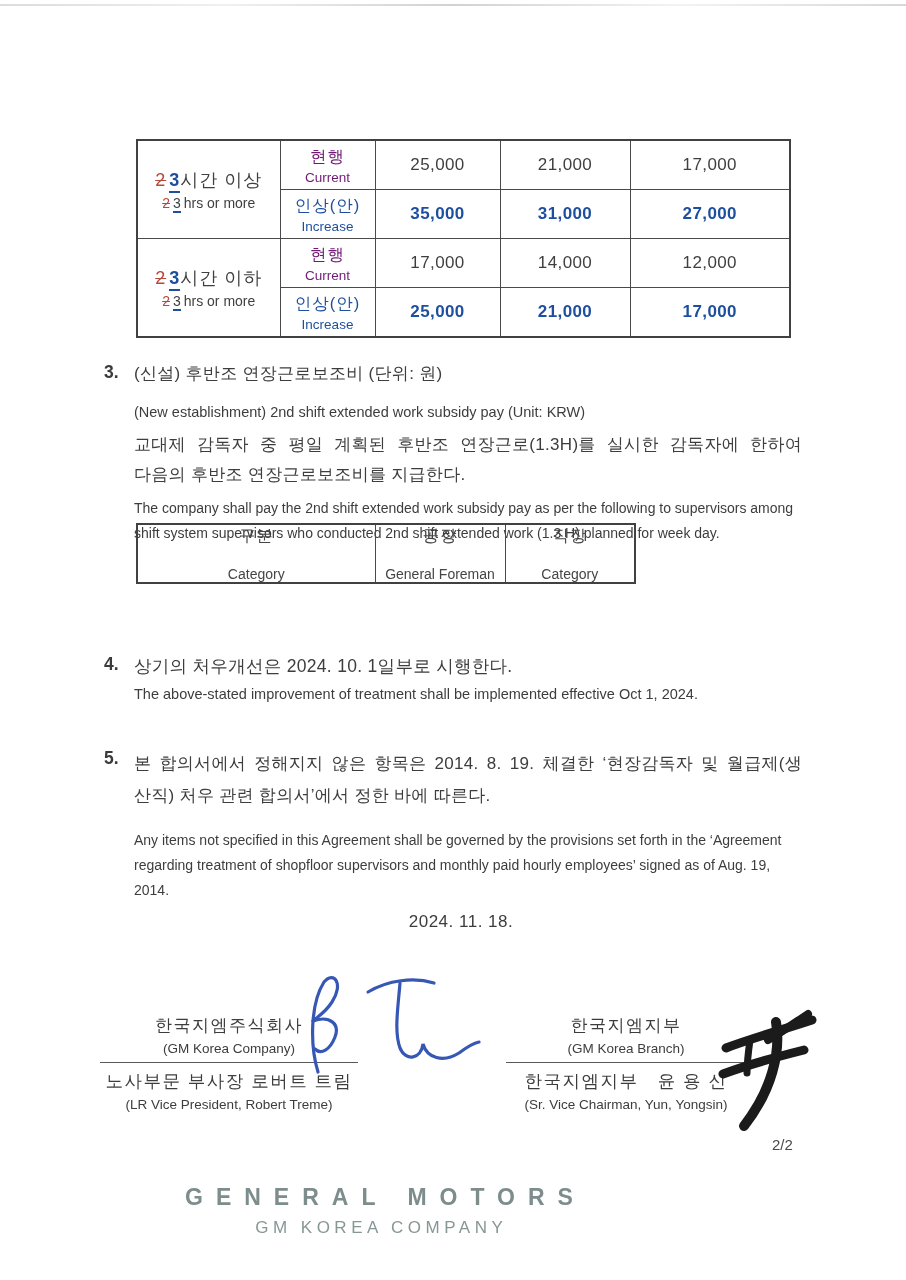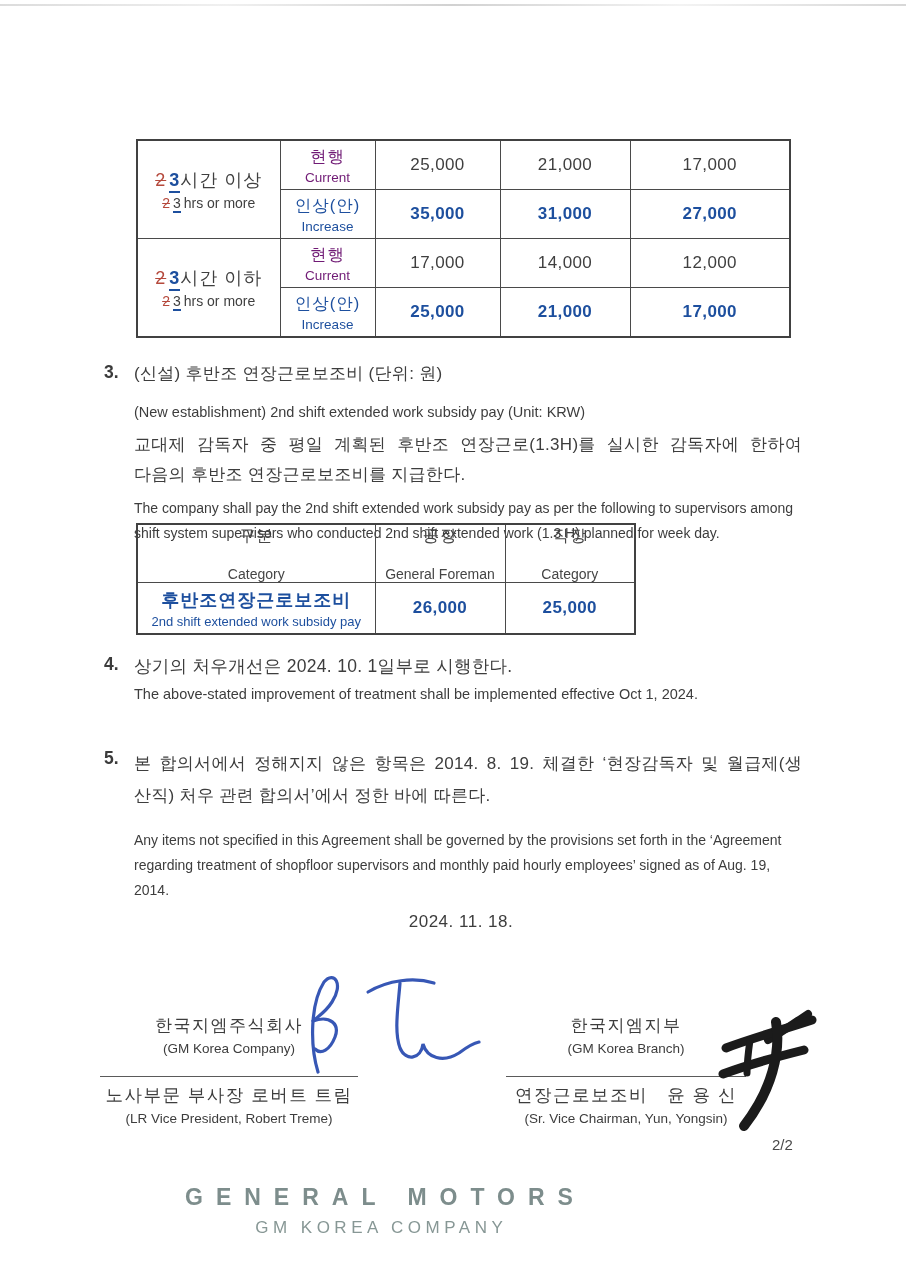--- a/index.html
+++ b/index.html
@@ -44,21 +44,21 @@
   .en-body{font-size:14px;line-height:25px;color:#3d3d3d;}
   .mt4{margin-top:16px;} .mt6{margin-top:6px;} .mt8{margin-top:8px;}
 
   .date-line{position:absolute;left:8px;top:912px;width:906px;text-align:center;
              font-size:17px;letter-spacing:.5px;color:#3d3d3d;}
 
   
   .sig-block{position:absolute;text-align:center;}
   .sig-left{left:100px;top:1014px;width:258px;}
   .sig-right{left:506px;top:1014px;width:240px;}
-  .sig-top{padding-bottom:18px;border-bottom:1.6px solid #5a5a5a;}
+  .sig-top{padding-bottom:4px;border-bottom:1.6px solid #5a5a5a;}
   .sig-bottom{padding-top:6px;}
   .org-ko{font-size:17px;letter-spacing:1.5px;color:#3d3d3d;line-height:24px;}
   .org-en{font-size:13.5px;color:#3d3d3d;line-height:18px;margin-top:2px;}
   .name-ko{font-size:17.5px;letter-spacing:1.5px;color:#3d3d3d;line-height:24px;white-space:pre;}
   .name-en{font-size:13.5px;color:#3d3d3d;line-height:18px;margin-top:3px;}
   .sig-svg{position:absolute;}
   .sig-blue{left:282px;top:970px;}
   .sig-black{left:710px;top:1006px;}
 
   .pagenum{position:absolute;left:772px;top:1136px;font-size:15px;color:#4a4a4a;}
@@ -156,28 +156,20 @@
       </td>
       <td>
         <div class="h-ko">공장</div>
         <div class="h-en">General Foreman</div>
       </td>
       <td>
         <div class="h-ko">직장</div>
         <div class="h-en">Category</div>
       </td>
     </tr>
-    <tr class="drow">
-      <td>
-        <div class="d-ko">후반조연장근로보조비</div>
-        <div class="d-en">2nd shift extended work subsidy pay</div>
-      </td>
-      <td class="val-inc">26,000</td>
-      <td class="val-inc">25,000</td>
-    </tr>
   </tbody>
     </table>
 
   <div class="section" style="left:104px;top:654px;">
     <div class="sec-num">4.</div>
     <div class="sec-body">
       <div class="ko-line" style="font-size:17.5px;">상기의 처우개선은 2024. 10. 1일부로 시행한다.</div>
       <div class="en-line mt6">The above-stated improvement of treatment shall be implemented effective Oct 1, 2024.</div>
     </div>
   </div>
@@ -205,21 +197,21 @@
       <div class="name-en">(LR Vice President, Robert Treme)</div>
     </div>
   </div>
 
   <div class="sig-block sig-right">
     <div class="sig-top">
       <div class="org-ko">한국지엠지부</div>
       <div class="org-en">(GM Korea Branch)</div>
     </div>
     <div class="sig-bottom">
-      <div class="name-ko">연장근로보조비   윤 용 신</div>
+      <div class="name-ko">한국지엠지부   윤 용 신</div>
       <div class="name-en">(Sr. Vice Chairman, Yun, Yongsin)</div>
     </div>
   </div>
 
   <svg class="sig-svg sig-blue" width="200" height="115" viewBox="0 0 200 115">
     <g fill="none" stroke="#3757b5" stroke-width="3.2" stroke-linecap="round">
       <path d="M36,102 C28,76 28,34 42,12 C52,0 62,14 50,32 C43,43 35,47 31,51"></path>
       <path d="M31,51 C48,45 58,54 53,67 C48,80 39,85 33,79"></path>
       <path d="M86,22 C106,10 132,7 152,13"></path>
       <path d="M118,13 C116,38 112,62 118,78 C124,92 139,89 141,74 C145,88 161,93 177,83 C185,77 192,73 197,72"></path>

